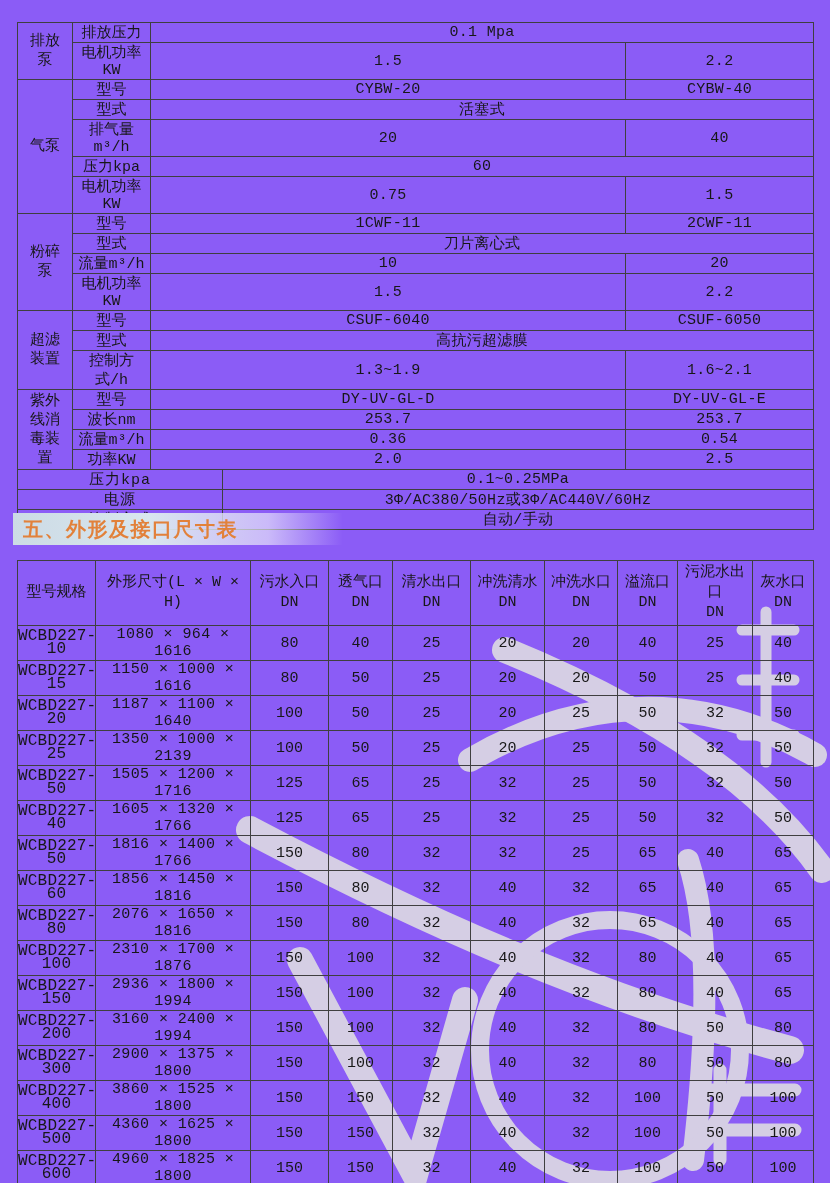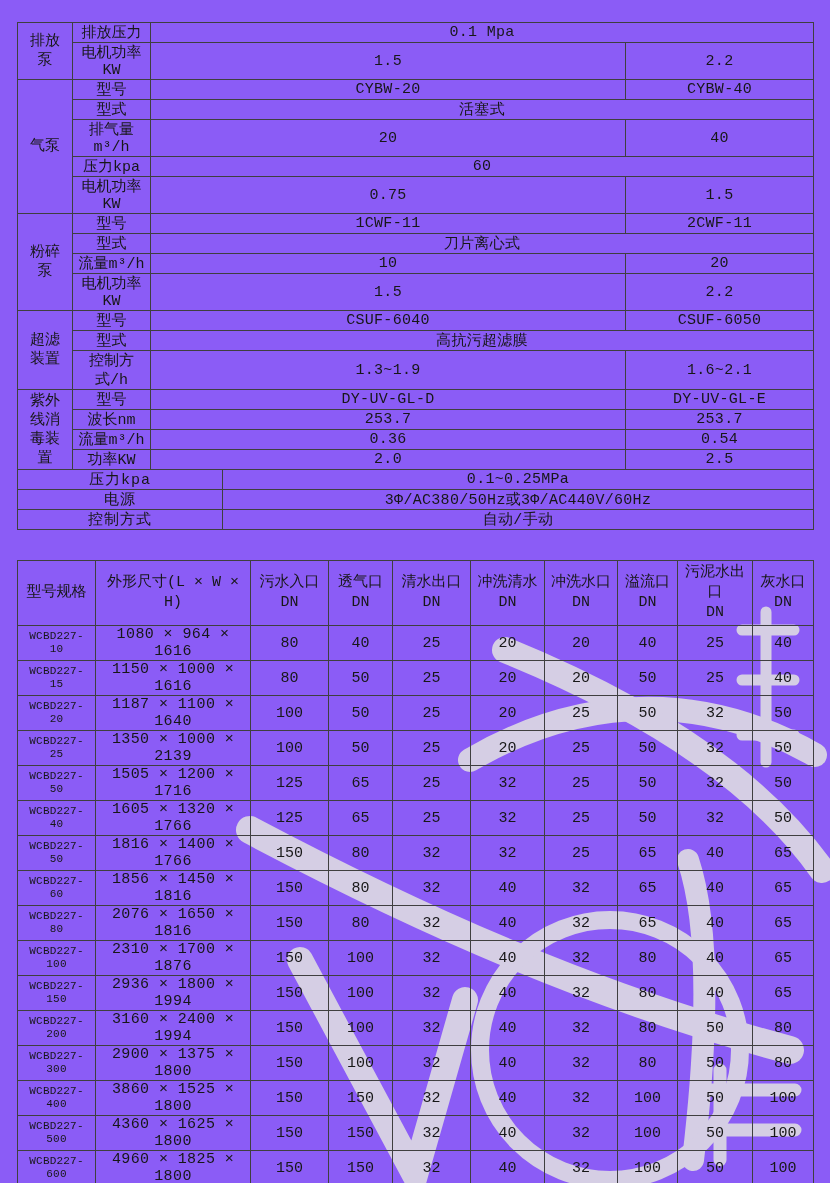--- a/index.html
+++ b/index.html
@@ -34,21 +34,21 @@
     display:flex;align-items:center;
   }
   .section-title{
     font-size:20px;font-weight:bold;letter-spacing:1.5px;
     padding-left:10px;margin:0;
   }
   
   #dim-table{left:17px;top:560px;width:796px;height:596px;}
   #dim-table thead td{height:64px;font-size:15px;line-height:20px;}
   #dim-table tbody td{font-size:15px;}
-  #dim-table .model-cell{font-size:11px;line-height:13px;letter-spacing:0.2px;}
+  #dim-table .model-cell{font-size:16px;line-height:13px;letter-spacing:0.2px;}
   #dim-table .dims-cell{font-size:15px;letter-spacing:0.4px;}
   .hdr-line{display:block;}
 </style>
 </head>
 <body>
 
 <div class="page">
 
   <svg class="watermark" viewBox="0 0 830 653" xmlns="http://www.w3.org/2000/svg">
     <g fill="none" stroke="#e2e2e2" stroke-linecap="round" opacity="0.85">
@@ -170,20 +170,23 @@
           <td class="footer-label" colspan="3">电源</td>
           <td class="value-cell" colspan="2">3Φ/AC380/50Hz或3Φ/AC440V/60Hz</td>
         </tr>
         <tr>
           <td class="footer-label" colspan="3">控制方式</td>
           <td class="value-cell" colspan="2">自动/手动</td>
         </tr>
       </tbody>
   </table>
 
+  <div class="section-strip">
+    <h2 class="section-title" style="color: rgb(226, 129, 58);">五、外形及接口尺寸表</h2>
+  </div>
 
   <table id="dim-table">
     <colgroup>
       <col style="width:78px">
         <col style="width:155px">
         <col style="width:78px">
       <col style="width:64px">
         <col style="width:78px">
         <col style="width:74px">
       <col style="width:73px">

